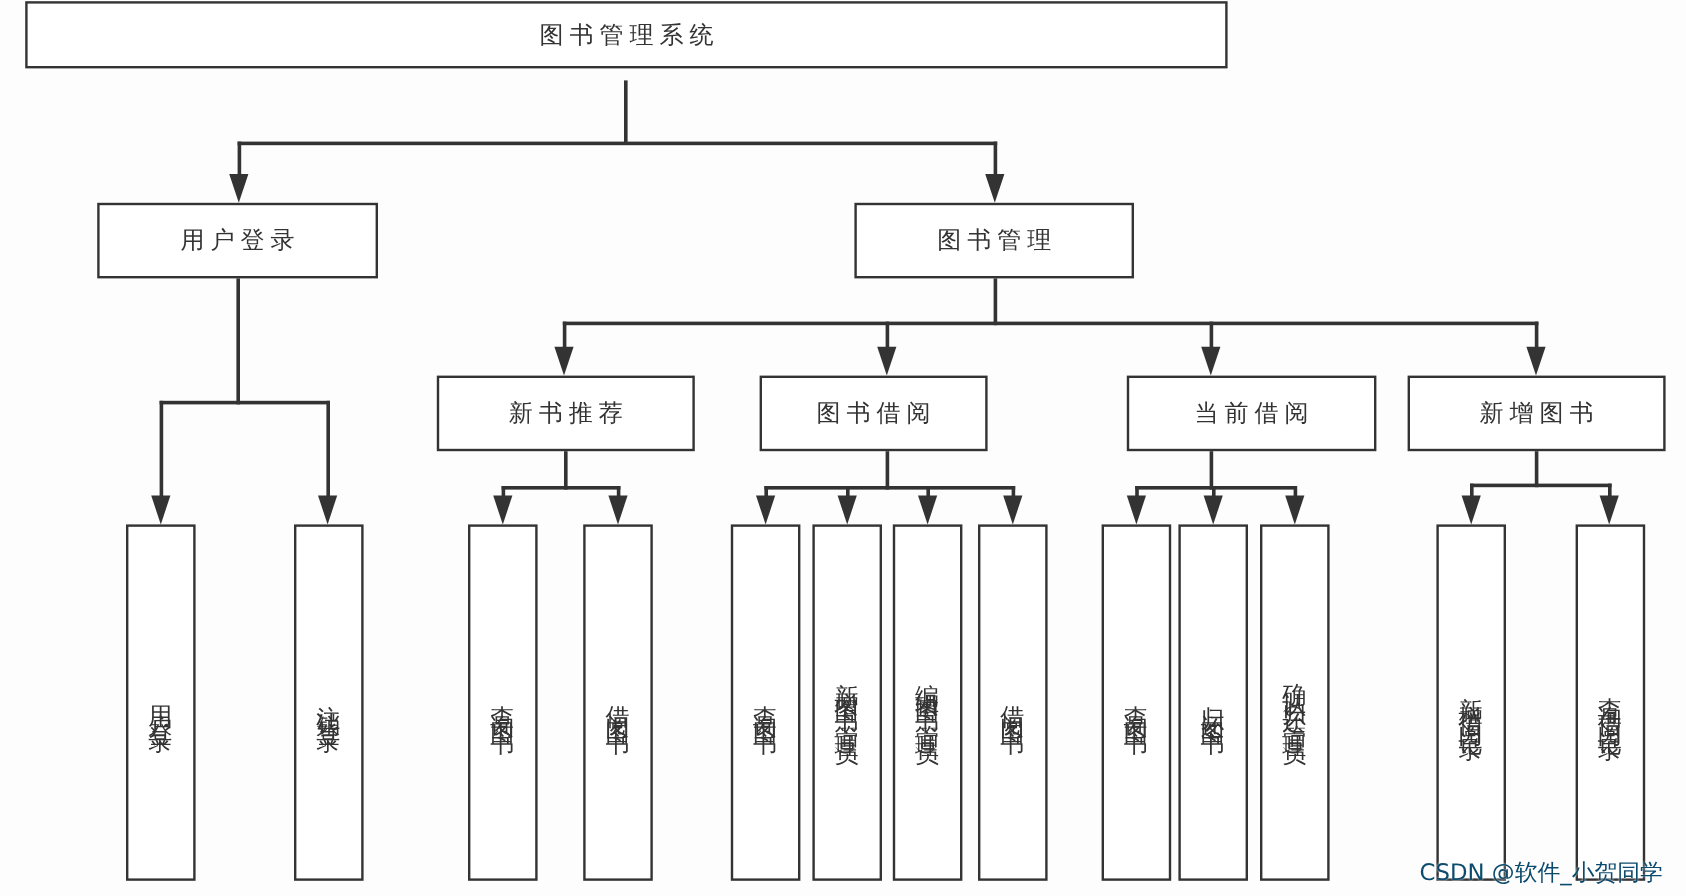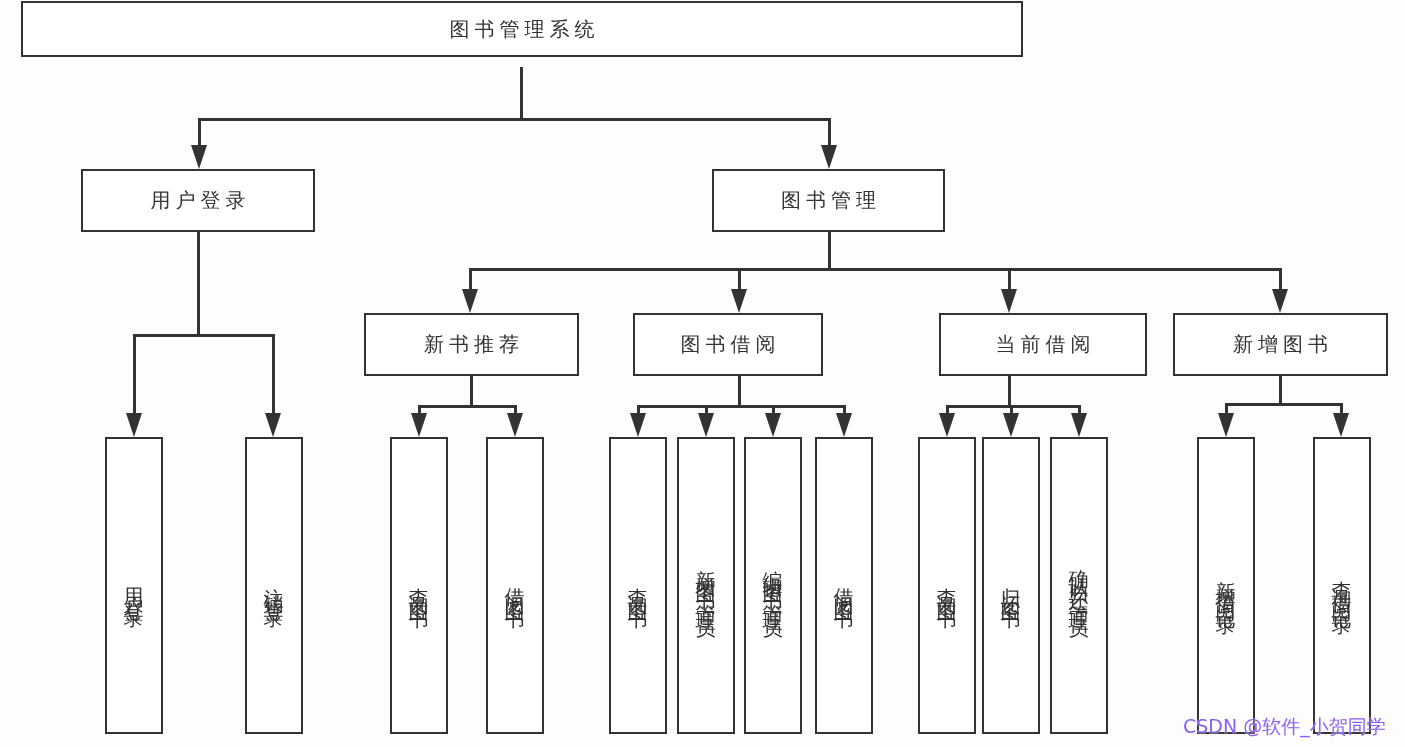--- a/index.html
+++ b/index.html
@@ -22,21 +22,21 @@
   }
   .vline,.hline{position:absolute;background:#333333;}
   .vline{width:3px;}
   .hline{height:3px;}
   .tri{
     position:absolute;width:0;height:0;
     border-left:8px solid transparent;border-right:8px solid transparent;
     border-top:24px solid #333333;
   }
   #watermark{
-    position:absolute;left:1183px;top:714px;font-size:19px;color:#8b5cf6;
+    position:absolute;left:1183px;top:714px;font-size:19px;color:#0c4a6e;
     white-space:nowrap;z-index:5;text-shadow:0 0 2px #ffffff;
   }
 </style>
 </head>
 <body>
 
 <div id="canvas">
 
   <div class="hbox" style="left:21px;top:1px;width:1002px;height:56px">
     <span>图书管理系统</span>

